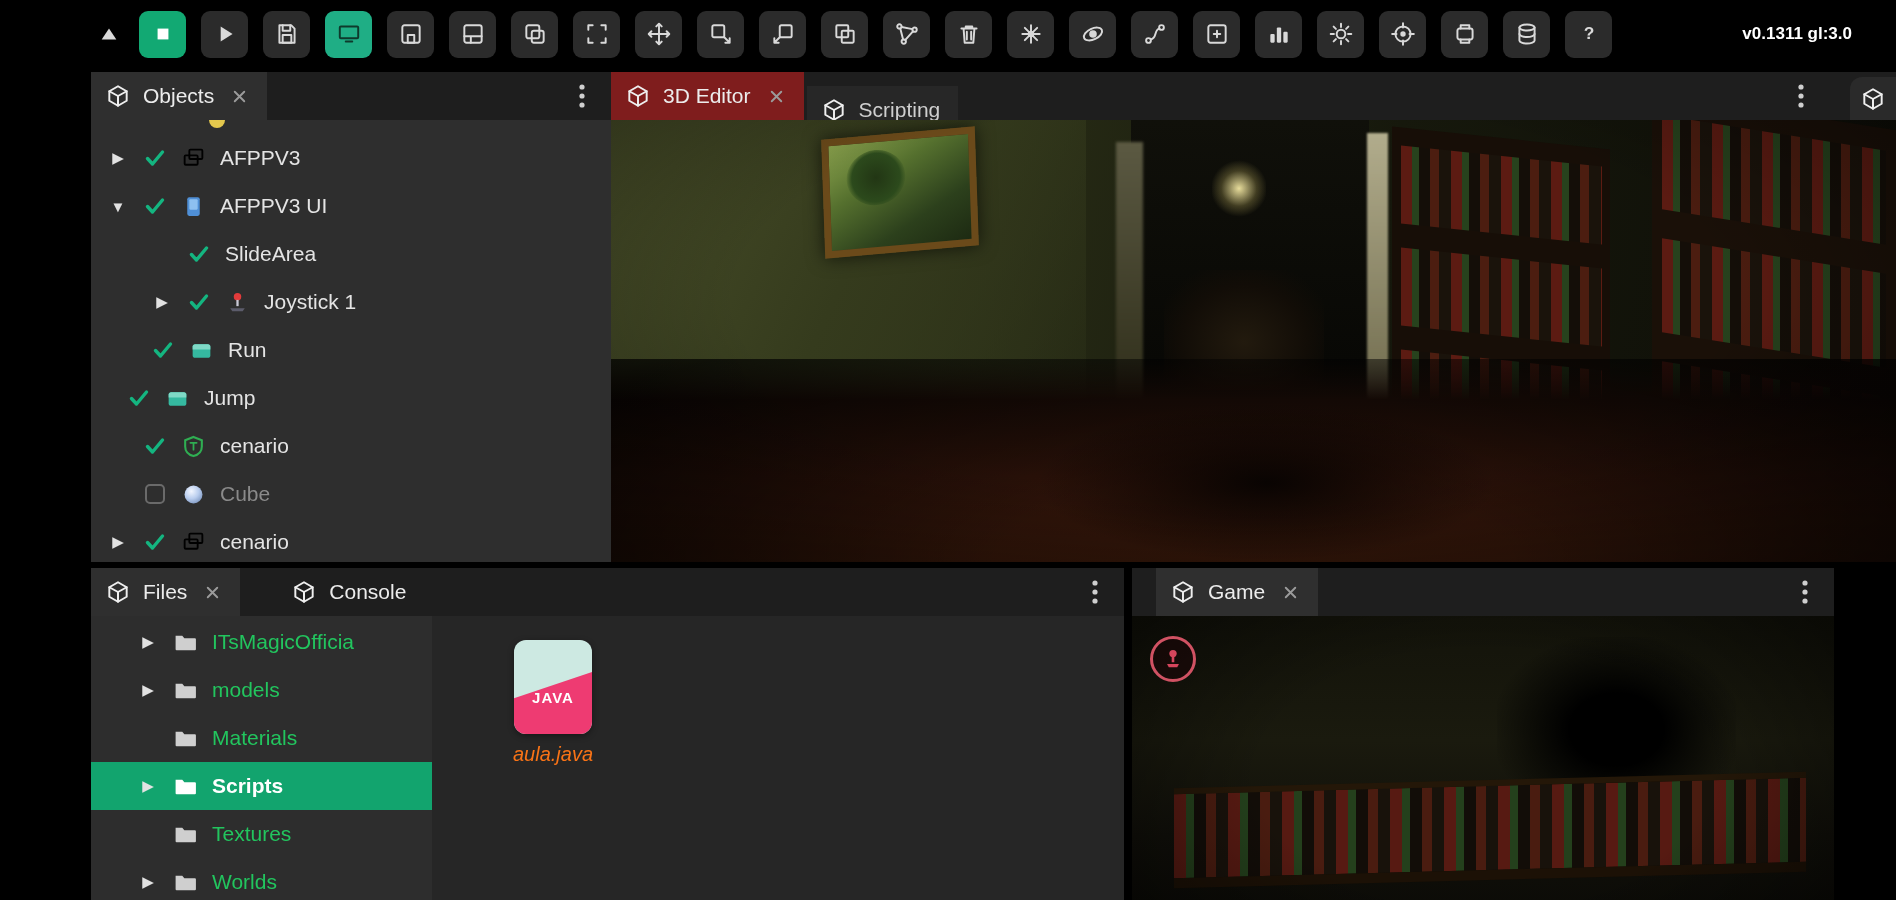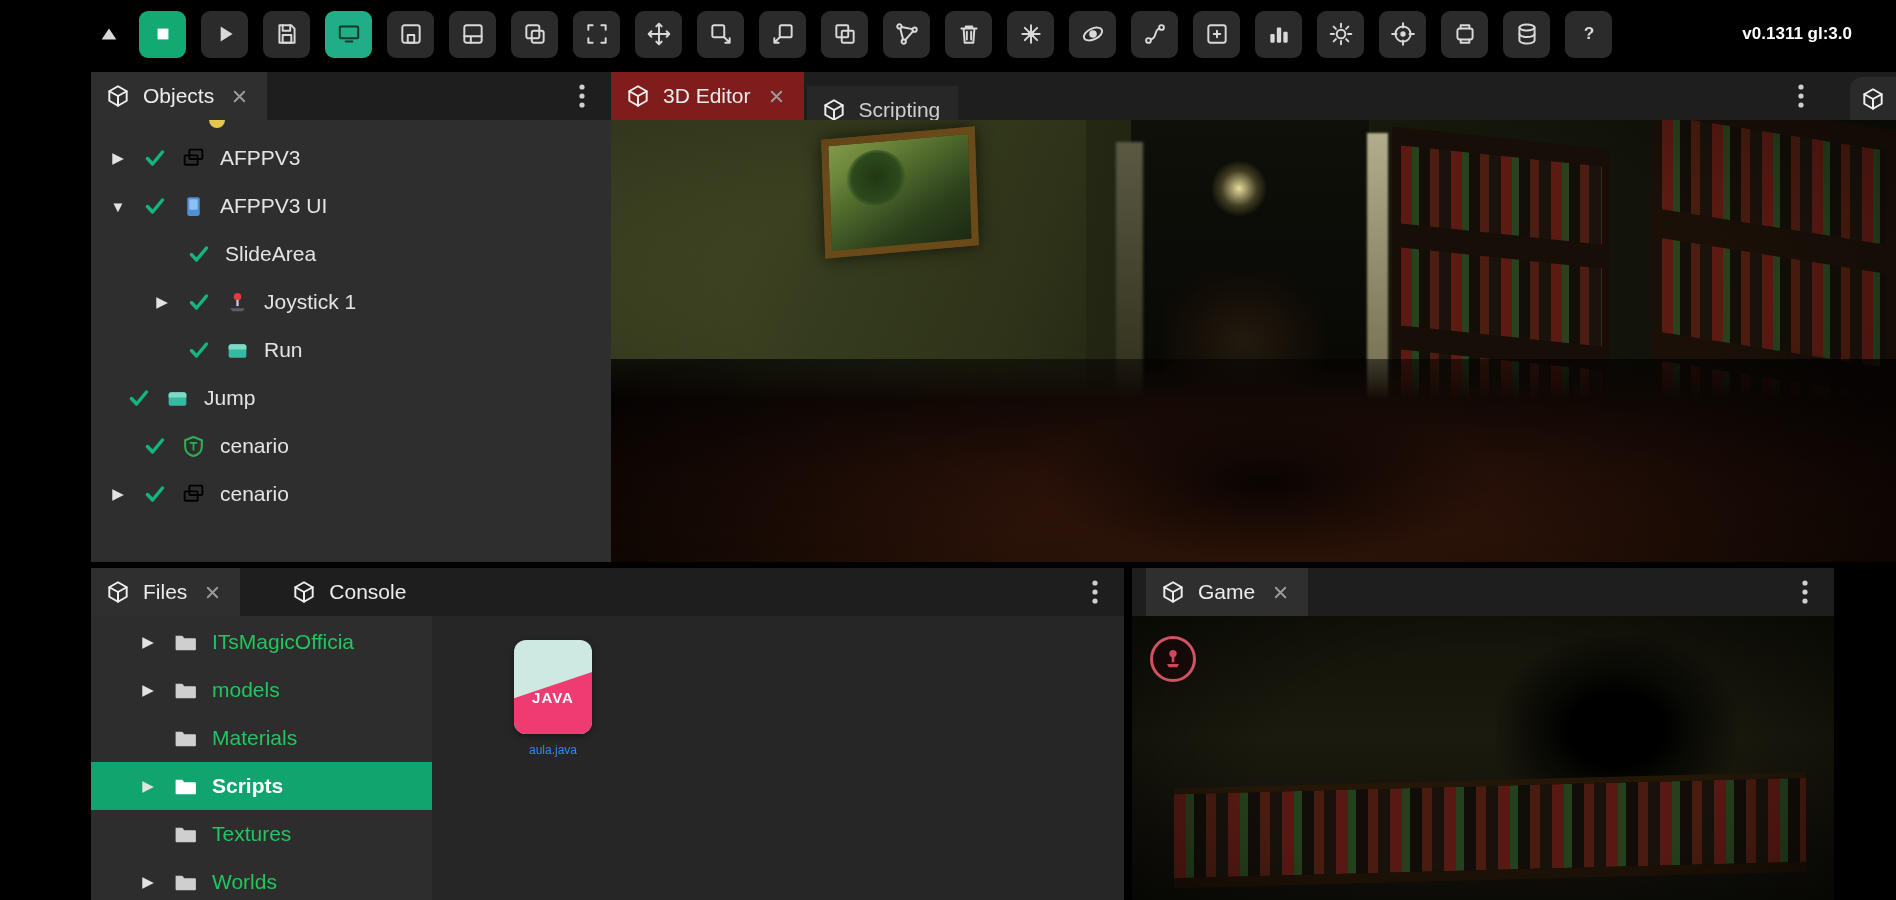--- a/index.html
+++ b/index.html
@@ -97,25 +97,25 @@
   .flab{font-size:21px;color:#22c55e;}
   .frow.selected .flab{color:#ffffff;font-weight:bold;}
   .fgrid{flex:1;position:relative;}
   .fcard{position:absolute;left:66px;top:24px;width:110px;display:flex;flex-direction:column;align-items:center;}
   .jicon{width:78px;height:94px;border-radius:12px;background:#cde9e2;position:relative;overflow:hidden;
          box-shadow:0 2px 6px rgba(0,0,0,.4);}
   .jicon::after{content:"";position:absolute;inset:0;background:#ee3b72;
          clip-path:polygon(0 62%,100% 34%,100% 100%,0 100%);}
   .jbadge{position:absolute;left:0;right:0;top:52%;text-align:center;z-index:2;
           color:#ffffff;font-size:15px;font-weight:bold;letter-spacing:1px;}
-  .flabel{margin-top:9px;font-size:12px;color:#3b82f6;}
+  .flabel{margin-top:9px;font-size:20px;color:#f97316;font-style:italic;}
 
   
   .game{width:702px;}
-  .game .phead{padding-left:14px;}
+  .game .phead{padding-left:24px;}
   .gameview{flex:1;position:relative;background:#0b0b05;overflow:hidden;}
   .gameview .lay{position:absolute;}
   .g-wall{inset:0;background:linear-gradient(180deg,#13130a 0%,#1a1a0e 35%,#11100a 62%,#070704 100%);}
   .g-sil{left:52%;top:6%;width:34%;height:52%;background:radial-gradient(ellipse at center,#000 28%,rgba(0,0,0,0) 75%);}
   .g-books{left:6%;top:46%;width:90%;height:28%;transform:skewY(-1.5deg);
        border-top:6px solid #241708;border-bottom:10px solid #1c1106;
        background:repeating-linear-gradient(90deg,#571a12 0 12px,#24401c 12px 20px,#120d08 20px 32px,#4a1c10 32px 42px,#18120b 42px 54px);}
   .g-floor{left:0;bottom:0;width:100%;height:20%;background:linear-gradient(180deg,#0a0805,#020202);}
   .g-vign{inset:0;background:radial-gradient(ellipse at 50% 45%,rgba(0,0,0,0) 45%,rgba(0,0,0,.6) 100%);}
   .g-joy{position:absolute;left:18px;top:20px;width:46px;height:46px;border-radius:50%;
@@ -363,21 +363,21 @@
             </span>
             <span class="ticon">
               <svg viewBox="0 0 24 24">
                 <circle cx="12" cy="6.5" r="3.6" fill="#e23b3b"></circle>
                 <rect x="10.9" y="9.5" width="2.2" height="6" fill="#c9c9d6"></rect>
                 <path d="M5 17.5h14l-2 3H7Z" fill="#5c5c6b"></path>
               </svg>
             </span>
             <span class="tlabel ">Joystick 1</span>
           </div>
-          <div class="trow" style="padding-left: 60px;">
+          <div class="trow" style="padding-left: 24px;">
             <span class="arrow"></span>
             <span class="chk ">
               <svg viewBox="0 0 24 24" fill="none" stroke="#14b580" stroke-width="3.4" stroke-linecap="round" stroke-linejoin="round">
                 <path d="M4.5 12.5 9.5 18 19.5 6"></path>
               </svg>
             </span>
             <span class="ticon">
               <svg viewBox="0 0 24 24">
                 <rect x="3.5" y="6" width="17" height="13" rx="2.5" fill="#35b9a0"></rect>
                 <path d="M6 6h12a2.5 2.5 0 0 1 2.5 2.5V11h-17V8.5A2.5 2.5 0 0 1 6 6Z" fill="#7fd9c6"></path>
@@ -407,20 +407,37 @@
                 <path d="M4.5 12.5 9.5 18 19.5 6"></path>
               </svg>
             </span>
             <span class="ticon">
               <svg viewBox="0 0 24 24" fill="none" stroke="#2fae52" stroke-width="2" stroke-linecap="round">
                 <path d="M12 2.8 20 6v6c0 5-3.4 8-8 9.2C7.4 20 4 17 4 12V6Z"></path>
                 <path d="M9 8.5h6M12 8.5V15" stroke-width="1.7"></path>
               </svg>
             </span>
             <span class="tlabel ">cenario</span>
+          </div>
+          <div class="trow" style="padding-left: 16px;">
+            <span class="arrow"></span>
+            <span class="chk off"></span>
+            <span class="ticon">
+              <svg viewBox="0 0 24 24">
+                <defs>
+                  <radialGradient id="sphg" cx="38%" cy="32%" r="75%">
+                    <stop offset="0%" stop-color="#f2f6ff"></stop>
+                    <stop offset="55%" stop-color="#b9cdee"></stop>
+                    <stop offset="100%" stop-color="#7d96c0"></stop>
+                  </radialGradient>
+                </defs>
+                <circle cx="12" cy="12" r="8.6" fill="url(#sphg)"></circle>
+              </svg>
+            </span>
+            <span class="tlabel dis">Cube</span>
           </div>
           <div class="trow" style="padding-left: 16px;">
             <span class="arrow">▶</span>
             <span class="chk ">
               <svg viewBox="0 0 24 24" fill="none" stroke="#14b580" stroke-width="3.4" stroke-linecap="round" stroke-linejoin="round">
                 <path d="M4.5 12.5 9.5 18 19.5 6"></path>
               </svg>
             </span>
             <span class="ticon">
               <svg viewBox="0 0 24 24" fill="none" stroke="currentColor" stroke-width="1.8" stroke-linecap="round" stroke-linejoin="round">

